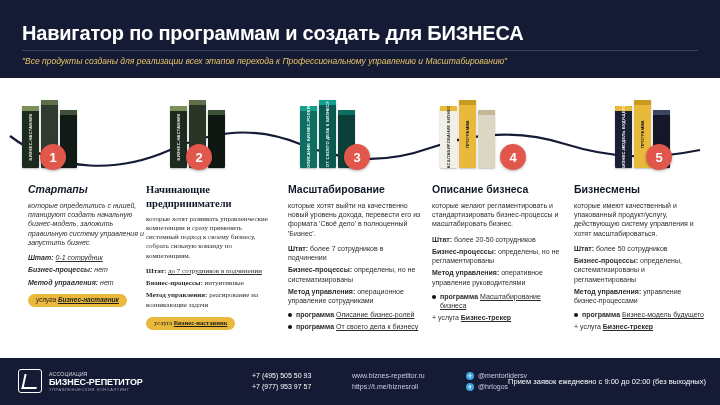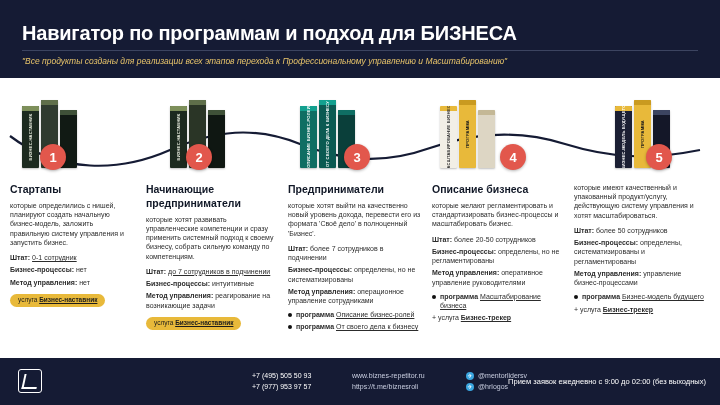--- a/index.html
+++ b/index.html
@@ -209,21 +209,21 @@
     font-size: 7.5px;
     color: #ffffff;
   }
 </style>
 </head>
 <body>
 
 <div class="page">
 
   <div class="header">
-    <div class="header-title">Навигатор по программам и подход для БИЗНЕСА</div>
+    <div class="header-title">Навигатор по программам и создать для БИЗНЕСА</div>
     <div class="header-rule"></div>
     <div class="header-sub">"Все продукты созданы для реализации всех этапов перехода к Профессиональному управлению и Масштабированию"</div>
   </div>
 
   <div class="stage">
     <svg class="road" viewBox="0 0 720 105" preserveAspectRatio="none">
       <path d="M 10 58 C 60 96, 120 94, 170 72 C 215 52, 255 48, 300 66 C 345 84, 385 86, 430 70 C 475 54, 520 52, 565 66 C 610 80, 650 82, 700 72" fill="none" stroke="#151b34" stroke-width="2.2"></path>
     </svg>
 
     <div class="books" id="books-0" style="left:22px; top:22px;">
@@ -295,42 +295,42 @@
         </div>
         <div class="book" style="height: 58px; background: rgb(20, 23, 40);">
           <div class="spine-band" style="background: rgb(60, 68, 96);"></div>
         </div>
       </div>
     <div class="marker" style="left:646px; top:66px;">5</div>
   </div>
 
   <div class="cols">
 
-    <div class="col" style="left:10px; width:122px;">
+    <div class="col" style="left:28px; width:122px;font-style:italic;">
       <div class="col-title">Стартапы</div>
       <div class="col-desc">которые определились с нишей, планируют создать начальную бизнес-модель, заложить правильную систему управления и запустить бизнес.</div>
       <div class="field">
         <b>Штат:</b>
         <span class="u">0-1 сотрудник</span>
       </div>
       <div class="field">
         <b>Бизнес-процессы:</b>
         <span>нет</span>
       </div>
       <div class="field">
         <b>Метод управления:</b>
         <span>нет</span>
       </div>
       <div class="pill">
         <span>услуга</span>
         <b class="u">Бизнес-наставник</b>
       </div>
     </div>
 
-    <div class="col" style="left:146px; width:130px;">
+    <div class="col" style="left:146px; width:130px;font-family:Liberation Serif, serif;">
       <div class="col-title">Начинающие предприниматели</div>
       <div class="col-desc">которые хотят развивать управленческие компетенции и сразу применить системный подход к своему бизнесу, собрать сильную команду по компетенциям.</div>
       <div class="field">
         <b>Штат:</b>
         <span class="u">до 7 сотрудников в подчинении</span>
       </div>
       <div class="field">
         <b>Бизнес-процессы:</b>
         <span>интуитивные</span>
       </div>
@@ -338,21 +338,21 @@
         <b>Метод управления:</b>
         <span>реагирование на возникающие задачи</span>
       </div>
       <div class="pill">
         <span>услуга</span>
         <b class="u">Бизнес-наставник</b>
       </div>
     </div>
 
     <div class="col" style="left:288px; width:134px;">
-      <div class="col-title">Предприниматели</div>
+      <div class="col-title">Масштабирование</div>
       <div class="col-desc">которые хотят выйти на качественно новый уровень дохода, перевести его из формата 'Своё дело' в полноценный 'Бизнес'.</div>
       <div class="field">
         <b>Штат:</b>
         <span>более 7 сотрудников в подчинении</span>
       </div>
       <div class="field">
         <b>Бизнес-процессы:</b>
         <span>определены, но не систематизированы</span>
       </div>
       <div class="field">
@@ -395,20 +395,21 @@
           <span class="u">Масштабирование бизнеса</span></span>
         </div>
       </div>
       <div class="plus-line">
         <span>+ услуга</span>
         <b class="u">Бизнес-трекер</b>
       </div>
     </div>
 
     <div class="col" style="left:574px; width:134px;">
+      <div class="col-title">Бизнесмены</div>
       <div class="col-desc">которые имеют качественный и упакованный продукт/услугу, действующую систему управления и хотят масштабироваться.</div>
       <div class="field">
         <b>Штат:</b>
         <span>более 50 сотрудников</span>
       </div>
       <div class="field">
         <b>Бизнес-процессы:</b>
         <span>определены, систематизированы и регламентированы</span>
       </div>
       <div class="field">
@@ -426,20 +427,25 @@
         <span>+ услуга</span>
         <b class="u">Бизнес-трекер</b>
       </div>
     </div>
 
   </div>
 
   <div class="footer">
     <div class="logo-wrap">
       <div class="logo-mark"></div>
+      <div>
+        <div class="logo-text-1">АССОЦИАЦИЯ</div>
+        <div class="logo-text-2">БИЗНЕС-РЕПЕТИТОР</div>
+        <div class="logo-text-3">УПРАВЛЕНЧЕСКИЙ КОНСАЛТИНГ</div>
+      </div>
     </div>
 
     <div class="fcol phones">
       <div>+7 (495) 505 50 93</div>
       <div>+7 (977) 953 97 57</div>
     </div>
 
     <div class="fcol links">
       <div>www.biznes-repetitor.ru</div>
       <div>https://t.me/biznesroli</div>

